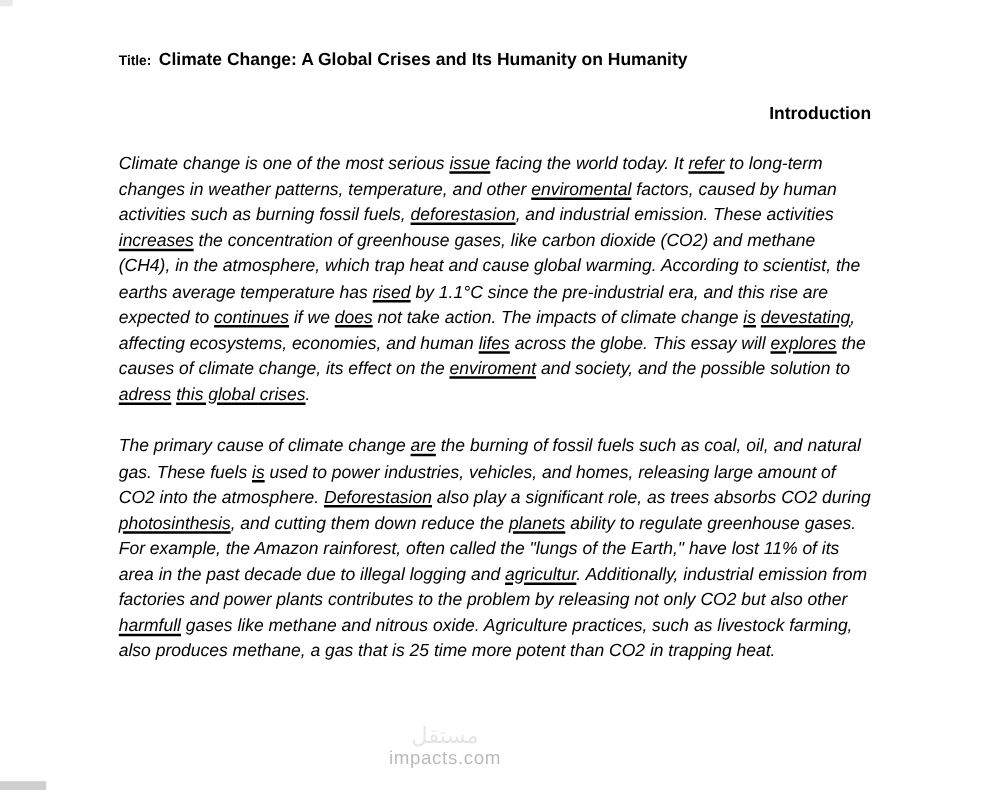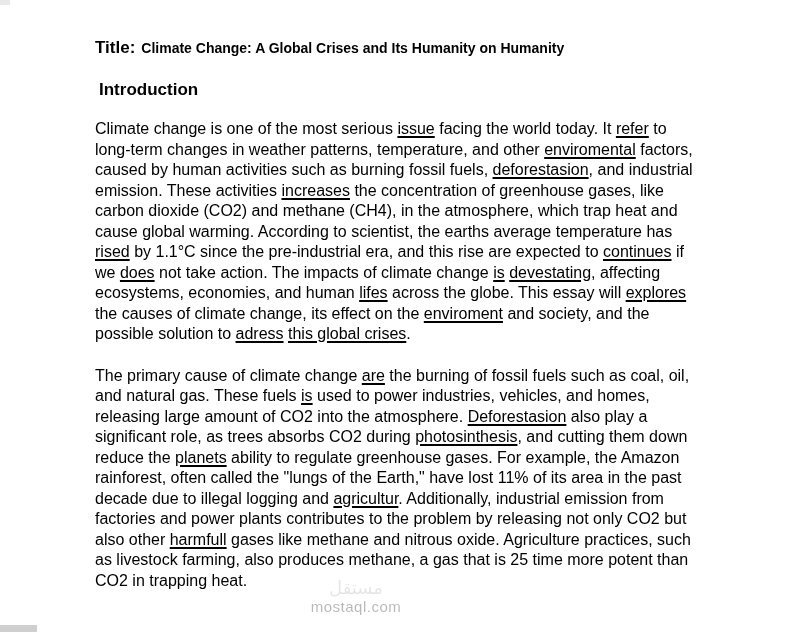--- a/index.html
+++ b/index.html
@@ -22,38 +22,40 @@
     width: 602px;
   }
   .title-line {
     font-weight: bold;
     font-size: 14px;
     line-height: 19px;
     margin: 0 0 23px 0;
     white-space: nowrap;
   }
   .title-label {
-    font-size: 17px;
+    font-size: 11px;
   }
   .title-text {
     margin-left: 6px;
   }
   h2.section-heading {
-    font-size: 17px;
+    font-size: 14px;
     font-weight: bold;
     line-height: 17px;
     margin: 0 0 21px 0;
+    text-align: right;
   }
   h2.section-heading.indent {
     padding-left: 4px;
   }
   p.para {
-    font-size: 16px;
+    font-size: 14px;
     line-height: 20.5px;
     margin: 0 0 21px 0;
+    font-style: italic;
   }
   span.u {
     text-decoration: underline;
     text-decoration-thickness: 1.5px;
     text-underline-offset: 2px;
   }
   .watermark {
     position: absolute;
     left: 0;
     top: 578px;
@@ -99,17 +101,17 @@
   </div>
   <div id="sections">
       <h2 class="section-heading indent">Introduction</h2>
       <p class="para"><span>Climate change is one of the most serious </span><span class="u">issue</span><span> facing the world today. It </span><span class="u">refer</span><span> to long-term changes in weather patterns, temperature, and other </span><span class="u">enviromental</span><span> factors, caused by human activities such as burning fossil fuels, </span><span class="u">deforestasion</span><span>, and industrial emission. These activities </span><span class="u">increases</span><span> the concentration of greenhouse gases, like carbon dioxide (CO2) and methane (CH4), in the atmosphere, which trap heat and cause global warming. According to scientist, the earths average temperature has </span><span class="u">rised</span><span> by 1.1°C since the pre-industrial era, and this rise are expected to </span><span class="u">continues</span><span> if we </span><span class="u">does</span><span> not take action. The impacts of climate change </span><span class="u">is</span><span> </span><span class="u">devestating</span><span>, affecting ecosystems, economies, and human </span><span class="u">lifes</span><span> across the globe. This essay will </span><span class="u">explores</span><span> the causes of climate change, its effect on the </span><span class="u">enviroment</span><span> and society, and the possible solution to </span><span class="u">adress</span><span> </span><span class="u">this global crises</span><span>.</span></p>
       <p class="para"><span>The primary cause of climate change </span><span class="u">are</span><span> the burning of fossil fuels such as coal, oil, and natural gas. These fuels </span><span class="u">is</span><span> used to power industries, vehicles, and homes, releasing large amount of CO2 into the atmosphere. </span><span class="u">Deforestasion</span><span> also play a significant role, as trees absorbs CO2 during </span><span class="u">photosinthesis</span><span>, and cutting them down reduce the </span><span class="u">planets</span><span> ability to regulate greenhouse gases. For example, the Amazon rainforest, often called the "lungs of the Earth," have lost 11% of its area in the past decade due to illegal logging and </span><span class="u">agricultur</span><span>. Additionally, industrial emission from factories and power plants contributes to the problem by releasing not only CO2 but also other </span><span class="u">harmfull</span><span> gases like methane and nitrous oxide. Agriculture practices, such as livestock farming, also produces methane, a gas that is 25 time more potent than CO2 in trapping heat.</span></p>
     </div>
 </div>
 
 <div class="watermark">
   <div class="wm-logo">مستقل</div>
-  <div class="wm-site">mostaql.com</div>
+  <div class="wm-site">impacts.com</div>
 </div>
 
 <div class="corner-tl"></div>
 <div class="corner-bl"></div>
 
 </body></html>

